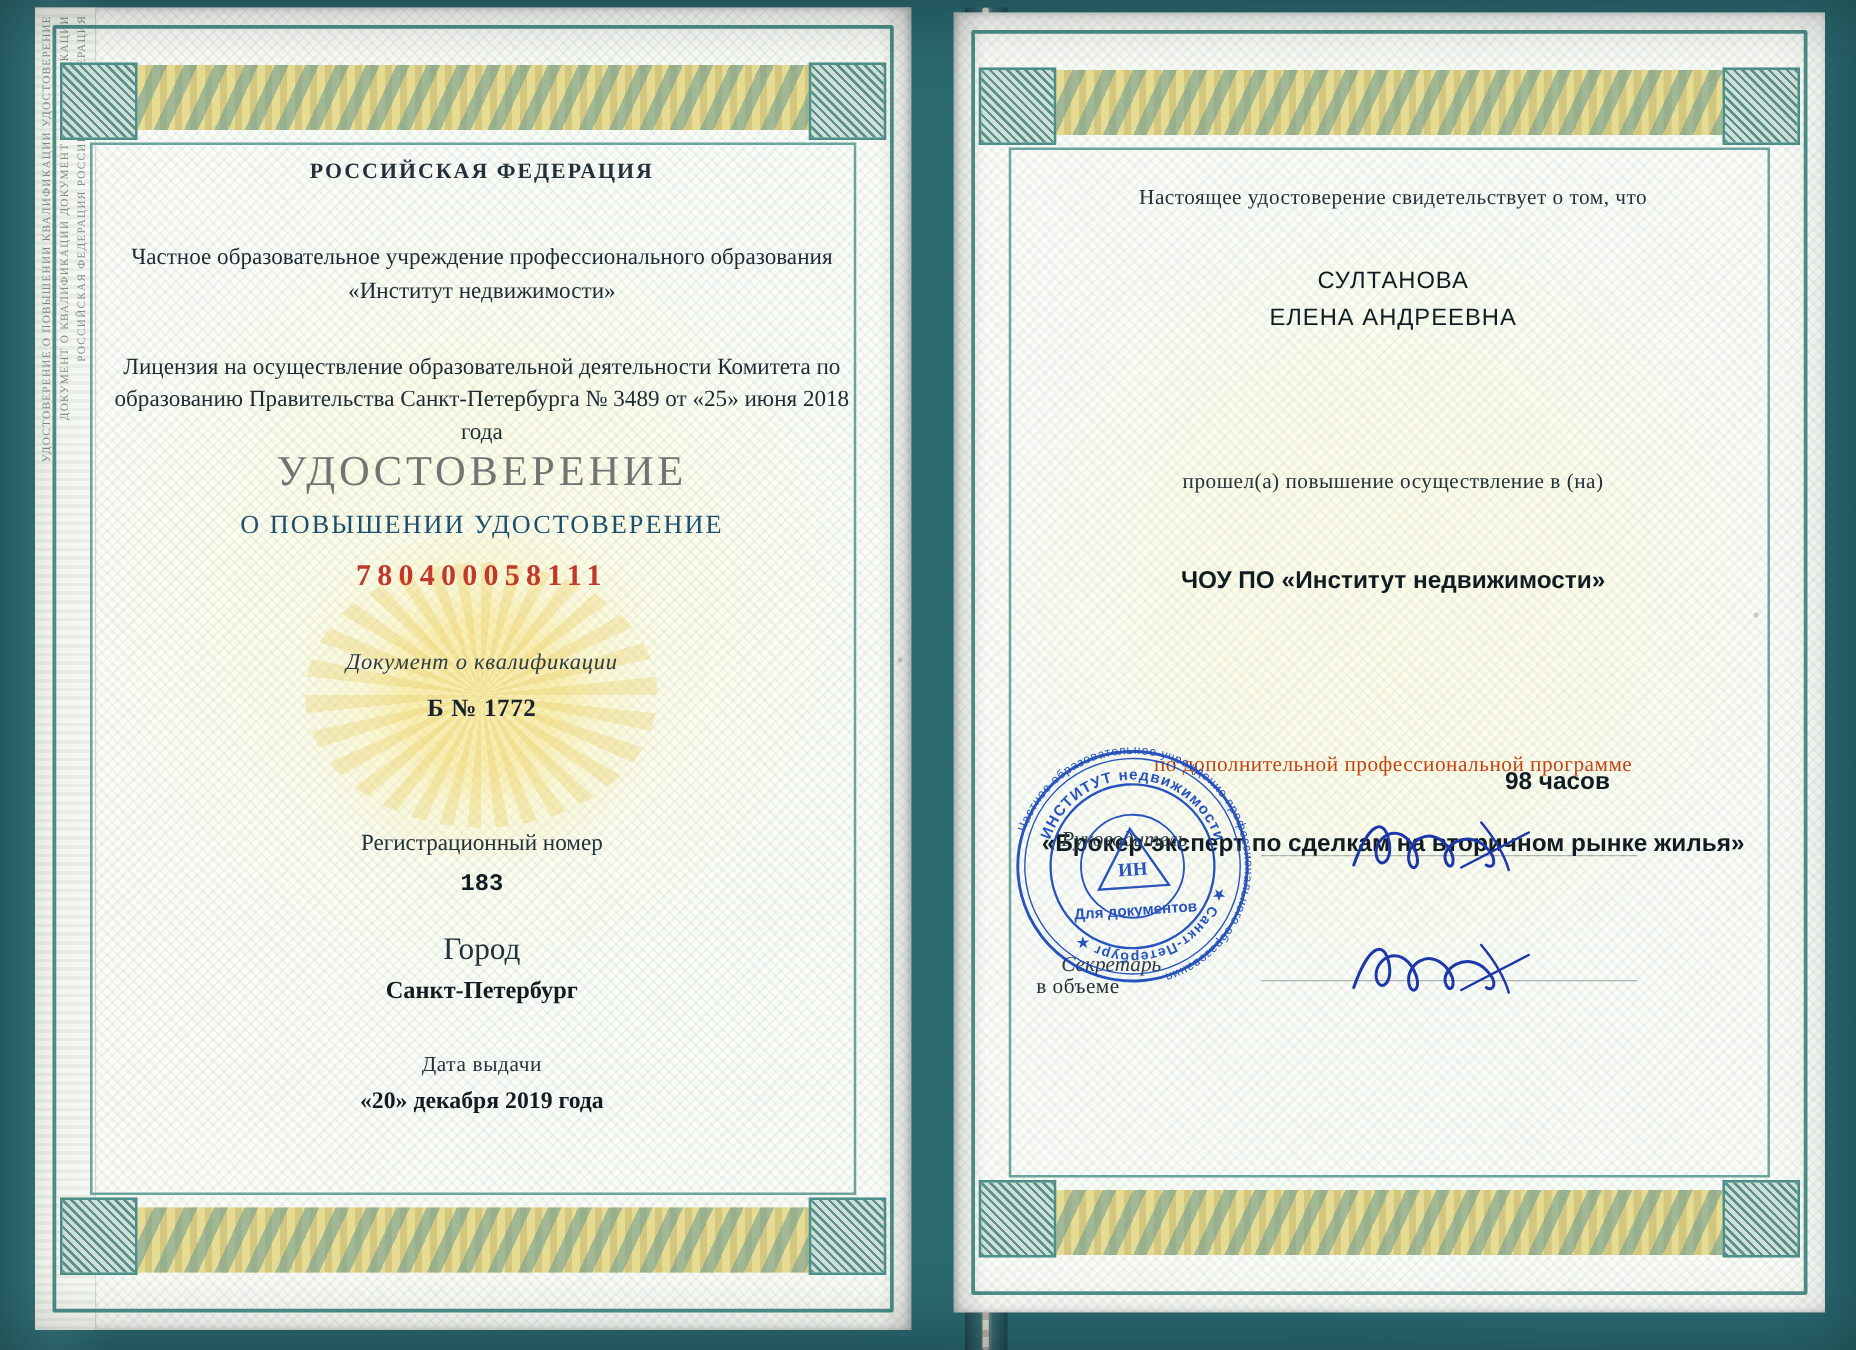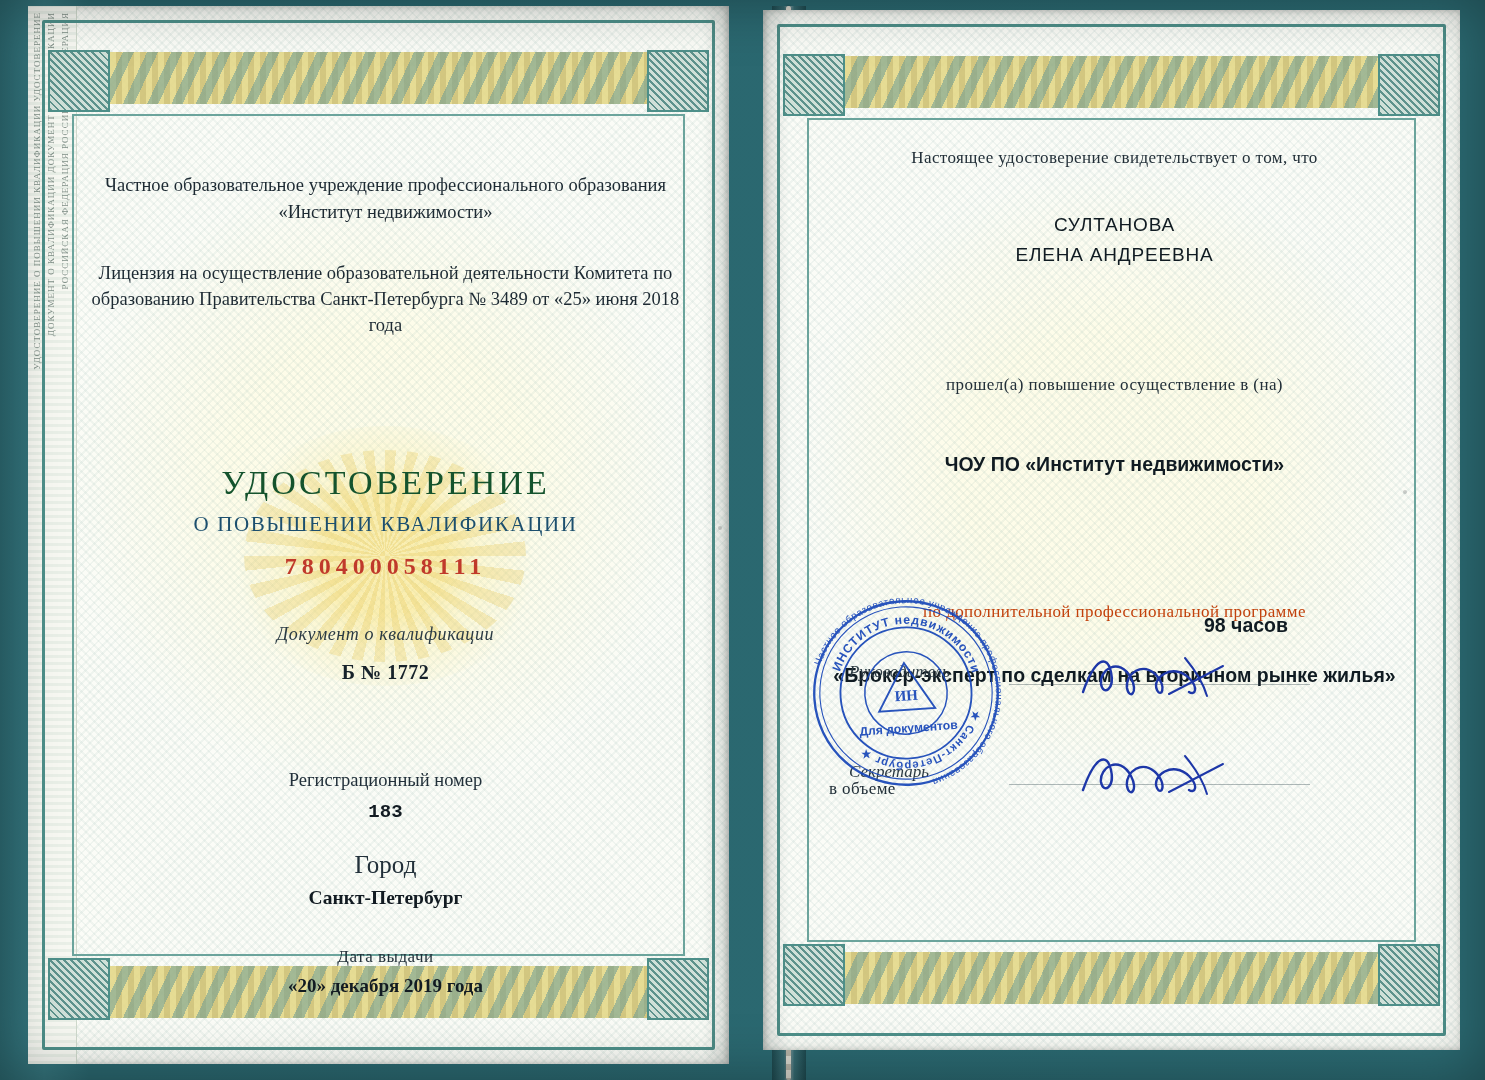--- a/index.html
+++ b/index.html
@@ -122,22 +122,22 @@
     border-radius:50%;
     filter:blur(.4px);
   }
   .rosette:before{
     content:"";position:absolute;inset:24px;
     background:repeating-conic-gradient(from 0deg, rgba(230,200,90,.30) 0deg 6deg, rgba(255,255,255,0) 6deg 12deg);
     border-radius:50%;
   }
 
   .title{
-    position:relative;text-align:center;margin-top:126px;
-    font-size:34px;letter-spacing:3px;color:#14532d;font-weight:normal;
+    position:relative;text-align:center;
+    font-size:34px;letter-spacing:3px;color:#737373;font-weight:normal;
   }
   .subtitle{
     position:relative;text-align:center;margin-top:10px;
     font-size:21px;letter-spacing:1.6px;color:#1c4f6e;
   }
   .serial{
     position:relative;text-align:center;margin-top:16px;
     font-size:24px;letter-spacing:5px;color:#c0392b;font-weight:bold;
   }
   .docq{
@@ -252,27 +252,28 @@
     <div class="border-outer"></div>
     <div class="border-wave top"></div>
     <div class="border-wave bot"></div>
     <div class="border-inner"></div>
     <div class="corner tl"></div>
     <div class="corner tr"></div>
     <div class="corner bl"></div>
     <div class="corner br"></div>
 
     <div class="content">
+      <div class="rf">РОССИЙСКАЯ ФЕДЕРАЦИЯ</div>
       <div class="org">Частное образовательное учреждение профессионального образования «Институт недвижимости»</div>
       <div class="lic">Лицензия на осуществление образовательной деятельности Комитета по образованию Правительства Санкт-Петербурга № 3489 от «25» июня 2018 года</div>
 
       <div class="rosette"></div>
 
       <div class="title">УДОСТОВЕРЕНИЕ</div>
-      <div class="subtitle">О ПОВЫШЕНИИ КВАЛИФИКАЦИИ</div>
+      <div class="subtitle">О ПОВЫШЕНИИ УДОСТОВЕРЕНИЕ</div>
       <div class="serial">780400058111</div>
 
       <div class="docq">Документ о квалификации</div>
       <div class="blank">Б № 1772</div>
 
       <div class="reg-label">Регистрационный номер</div>
       <div class="reg-value">183</div>
 
       <div class="city-label">Город</div>
       <div class="city-value">Санкт-Петербург</div>

